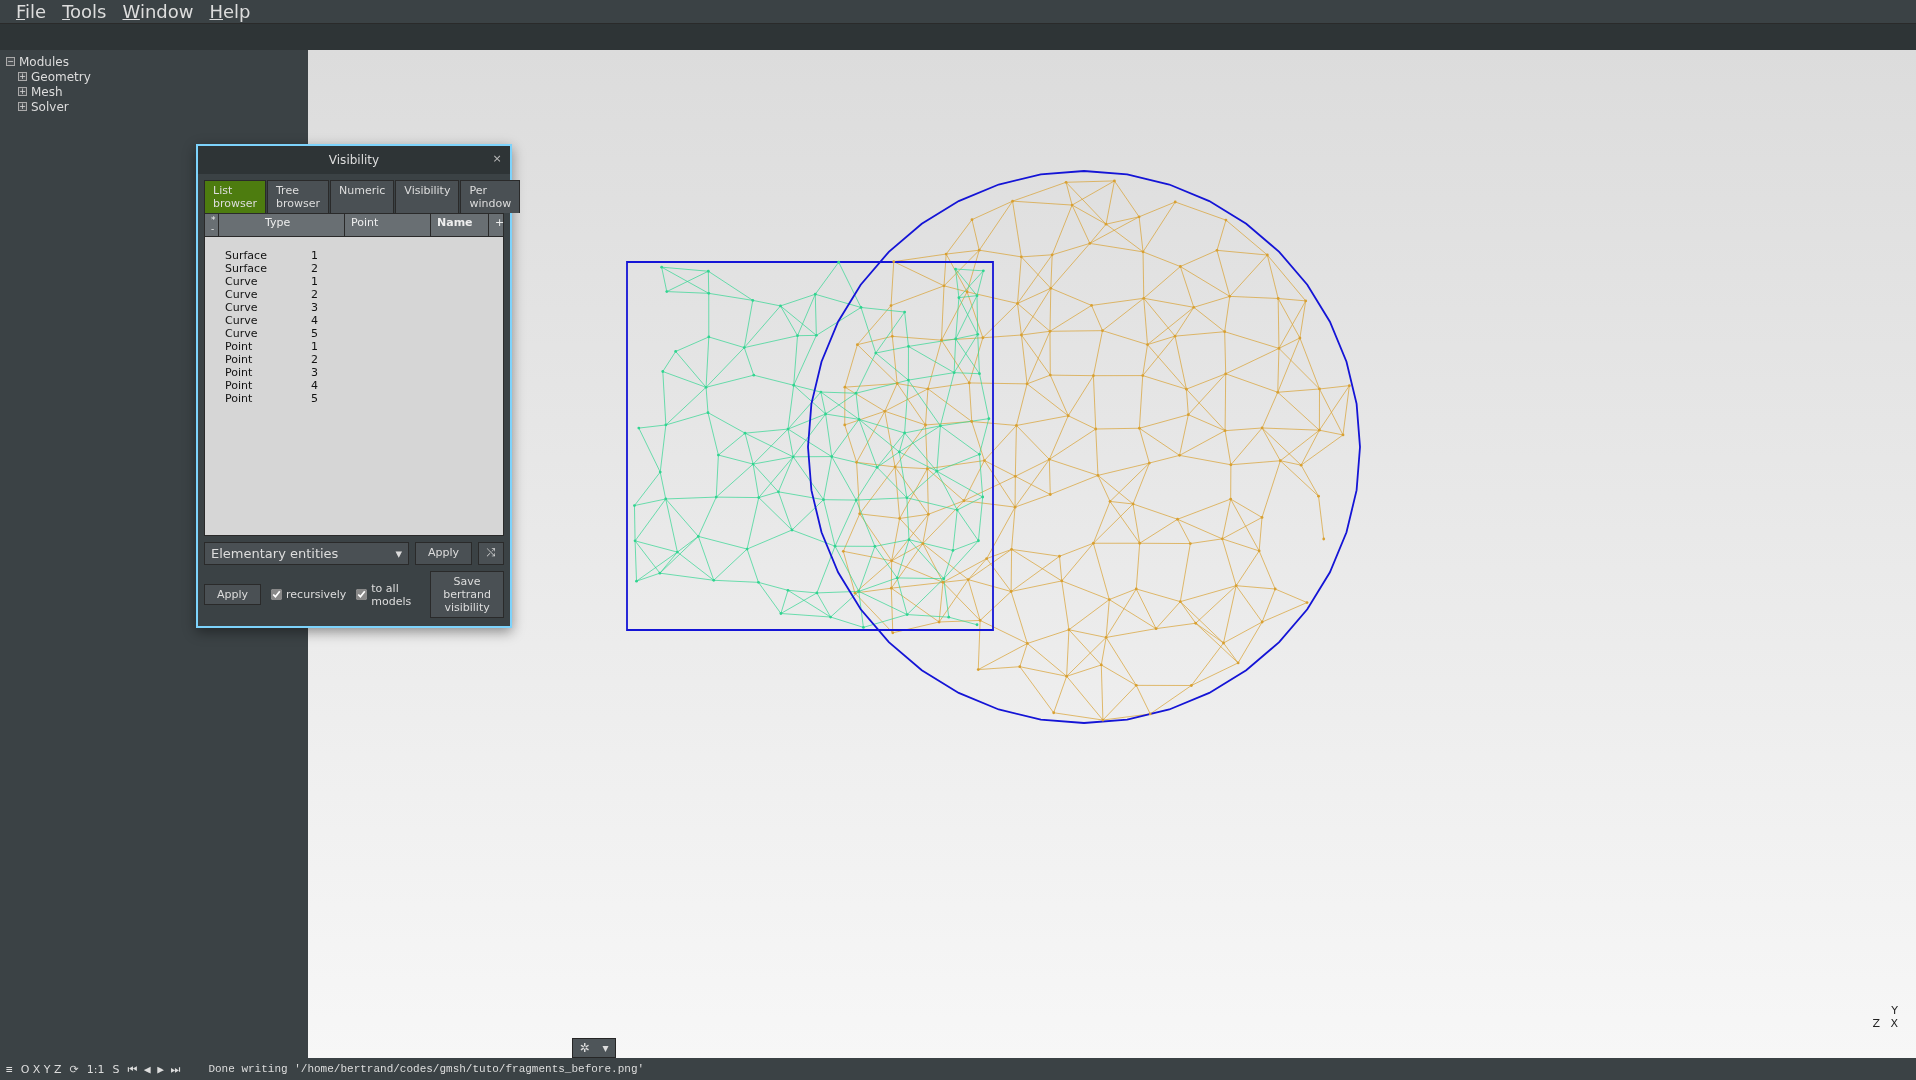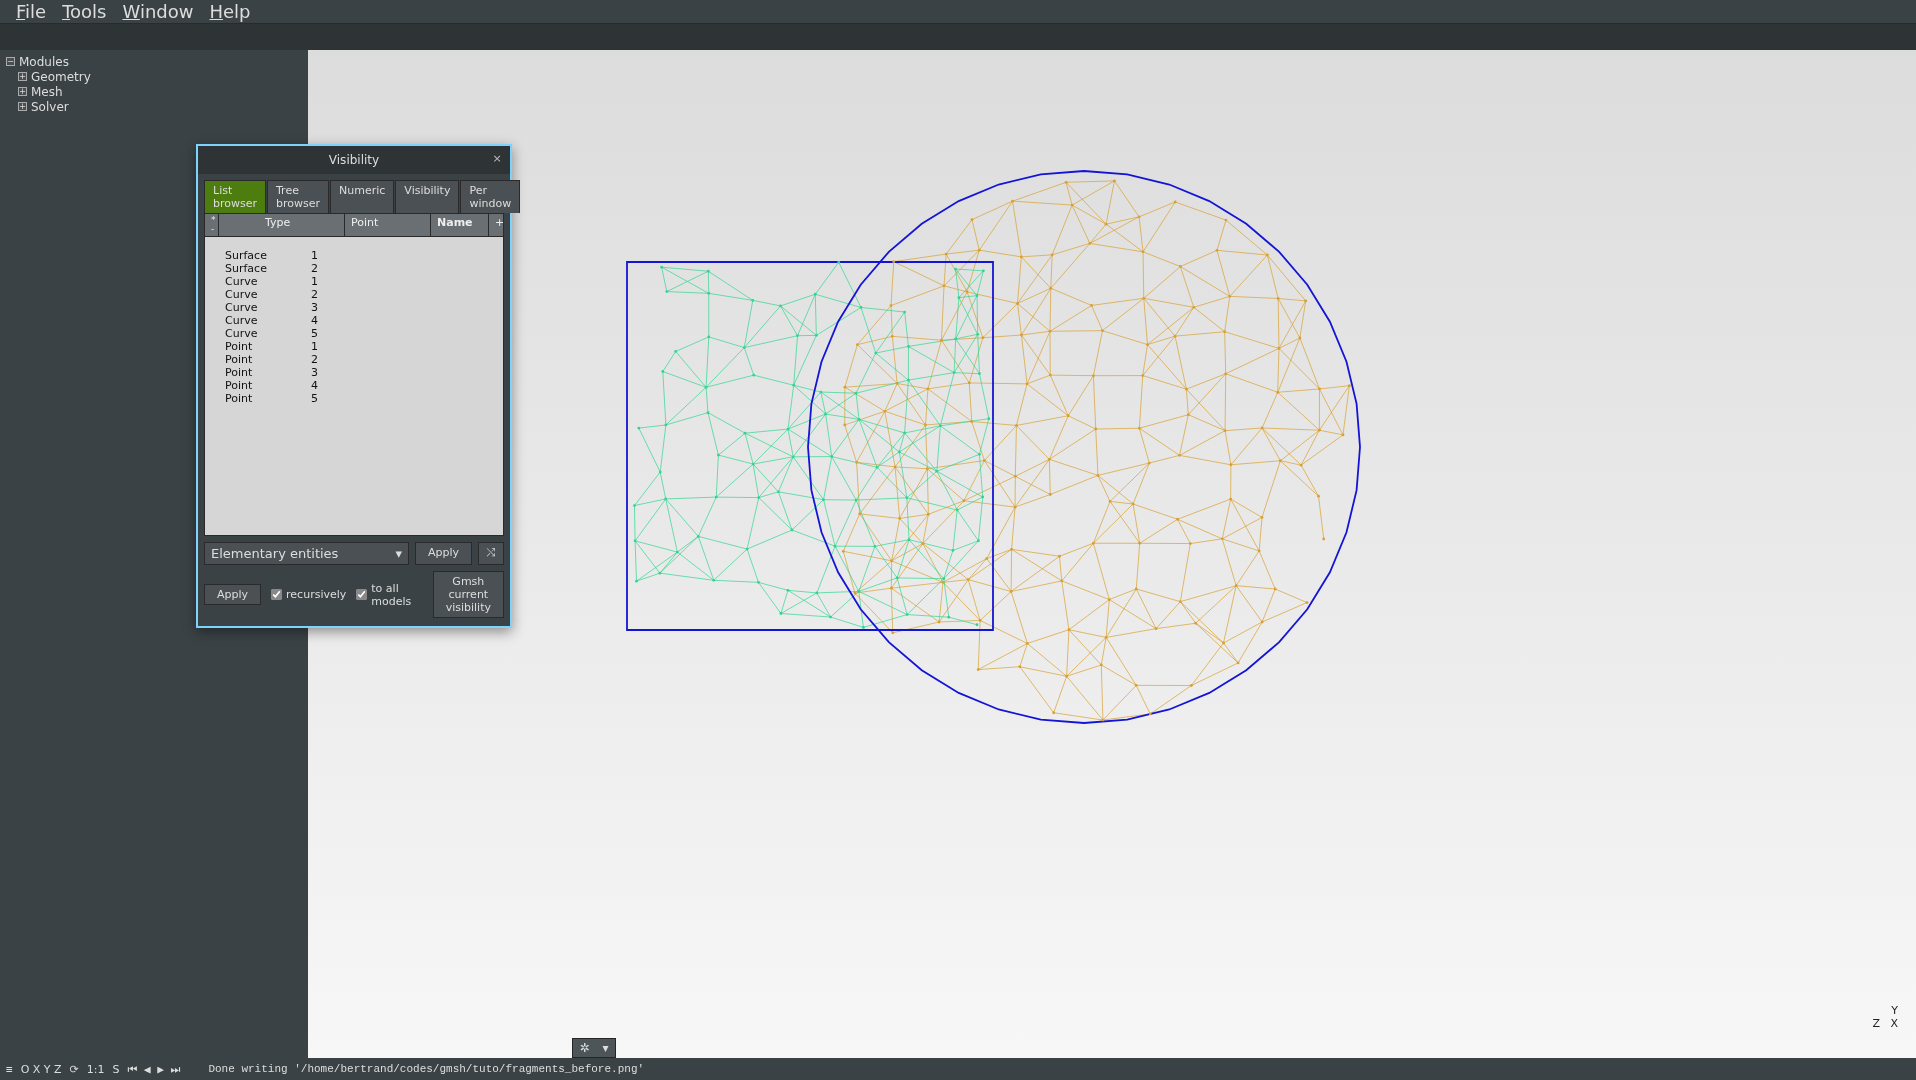--- a/index.html
+++ b/index.html
@@ -1002,21 +1002,21 @@
     <div class="dlg-row2">
       <div class="btn">Apply</div>
       <label class="chk">
           <input type="checkbox" checked="" style="">
           <span>recursively</span>
         </label>
       <label class="chk">
           <input type="checkbox" checked="" style="">
           <span>to all models</span>
         </label>
-      <div class="btn wide">Gmsh current visibility</div>
+      <div class="btn wide">Save bertrand visibility</div>
     </div>
   </div>
 
   <div class="statusbar">
     <span class="sb-icon">≡</span>
     <span class="seg">O X Y Z</span>
     <span class="sb-icon">⟳</span>
     <span class="seg">1:1</span>
     <span class="seg">S</span>
     <span class="seg sb-icon">⏮ ◀ ▶ ⏭</span>

